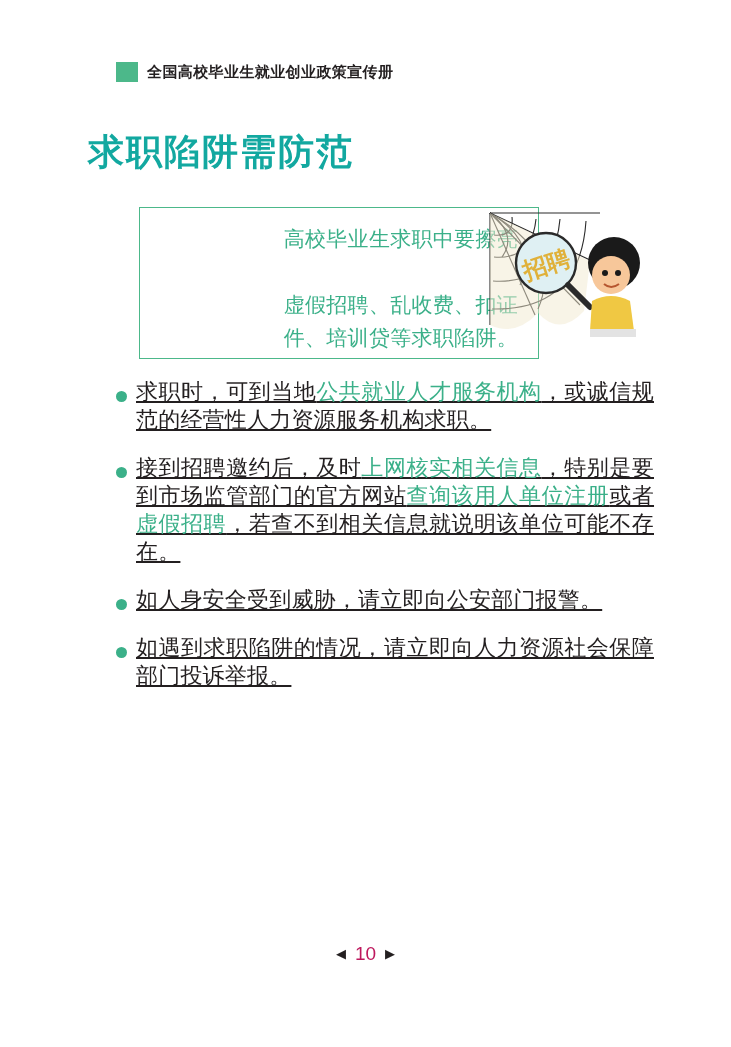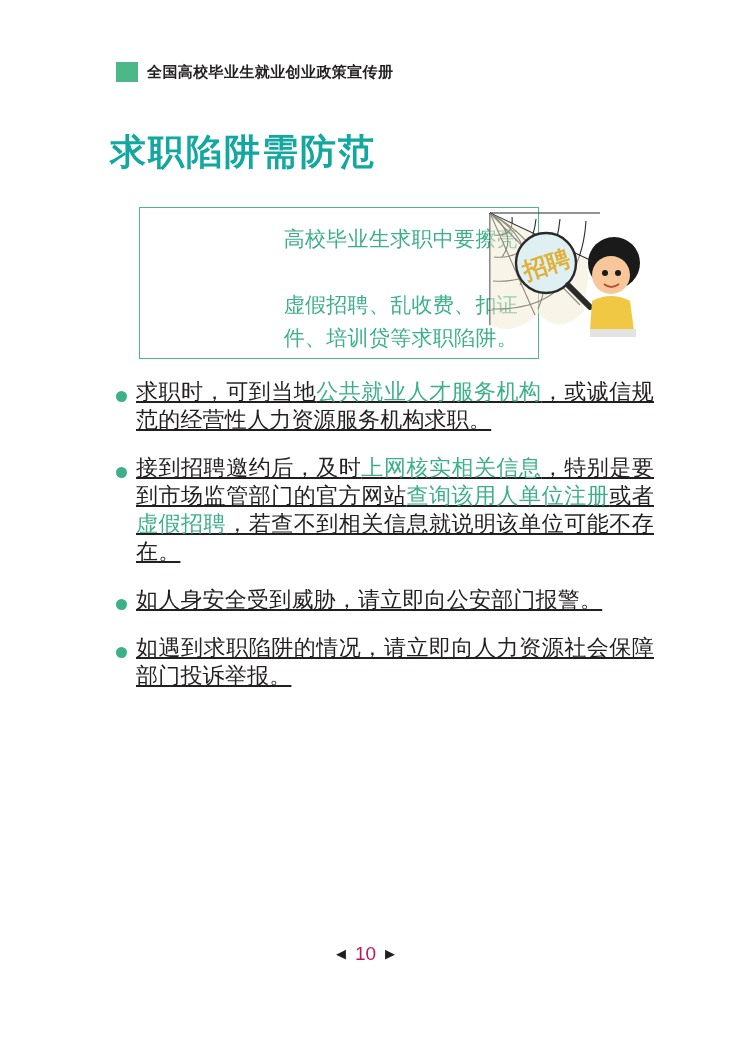--- a/index.html
+++ b/index.html
@@ -48,21 +48,20 @@
   
   .page-title {
     position: absolute;
     left: 88px;
     top: 128px;
     font-size: 36px;
     font-weight: bold;
     color: #12a8a0;
     letter-spacing: 2px;
     white-space: nowrap;
-    margin-left: 22px;
   }
 
   
   .callout {
     position: absolute;
     left: 139px;
     top: 207px;
     width: 400px;
     height: 152px;
     box-sizing: border-box;

